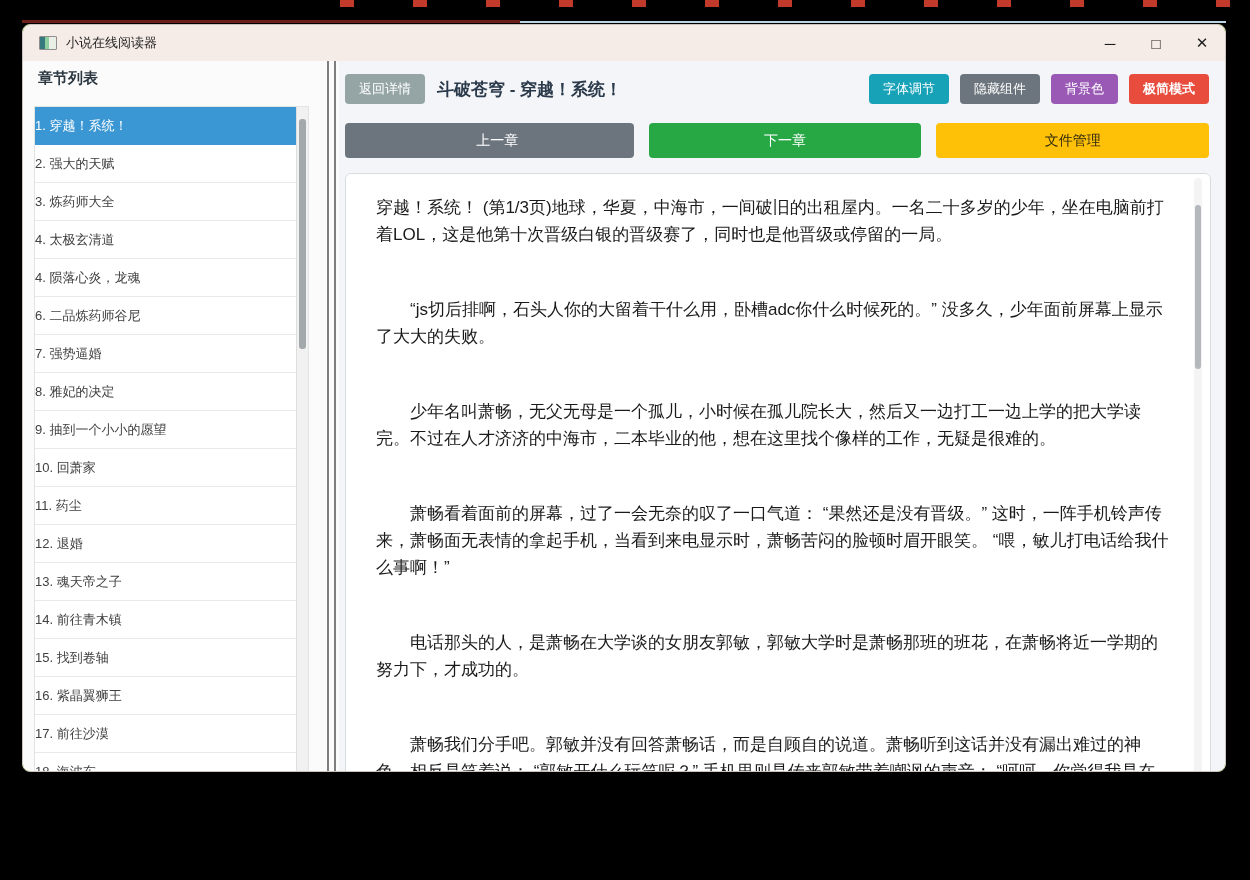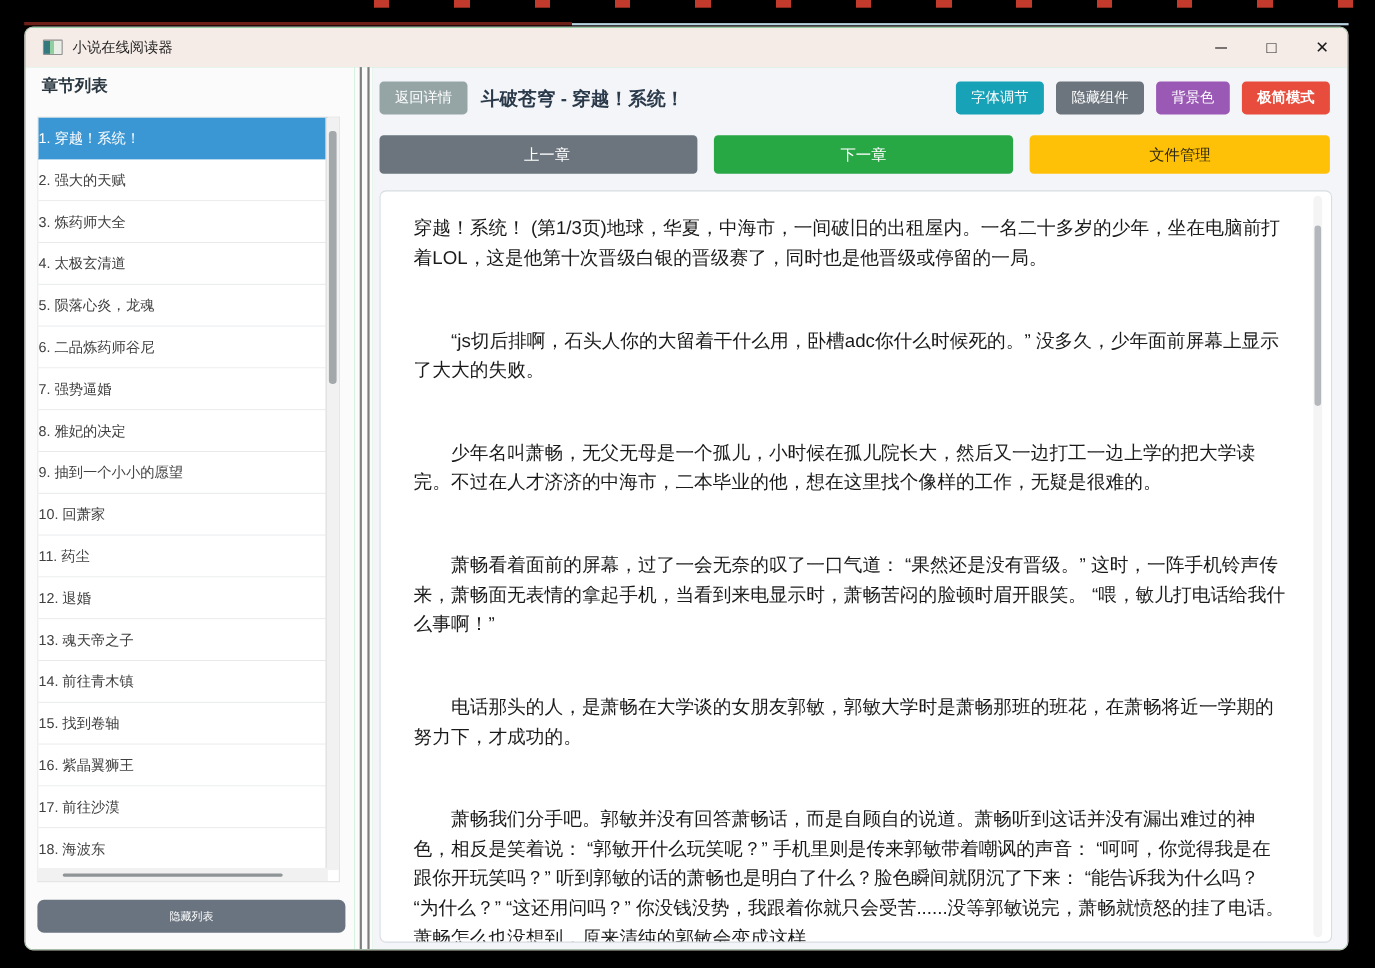--- a/index.html
+++ b/index.html
@@ -5,22 +5,22 @@
   * { margin:0; padding:0; box-sizing:border-box; }
   html,body { width:1250px; height:880px; background:#000; overflow:hidden;
               font-family:"Liberation Sans", sans-serif; }
 
   
   .top-dashes { position:absolute; left:340px; top:0; width:905px; height:7px;
     background:repeating-linear-gradient(90deg,#c23a2b 0 14px, transparent 14px 73px); }
   .top-line-left  { position:absolute; left:22px;  top:20px; width:498px;  height:3px; background:#6e2018; }
   .top-line-right { position:absolute; left:520px; top:21px; width:706px;  height:2px; background:#b9d4e2; }
 
-  .window { position:absolute; left:22px; top:24px; width:1204px; height:840px;
-    background:#22c55e; border-radius:8px; overflow:hidden; border:1px solid #c9c2bd; }
+  .window { position:absolute; left:22px; top:24px; width:1204px; height:748px;
+    background:#84cc16; border-radius:8px; overflow:hidden; border:1px solid #c9c2bd; }
 
   
   .titlebar { height:36px; background:#f5ebe7; display:flex; align-items:center; padding:0 0 0 16px; }
   .app-icon { width:18px; height:14px; border:1px solid #8f8f8f; margin-right:9px; border-radius:1px;
     background:linear-gradient(90deg,#35797f 0 32%, #8fcf9f 32% 58%, #e9efe7 58%); }
   .title-text { font-size:13px; color:#1f1f1f; }
   .win-controls { margin-left:auto; display:flex; height:100%; }
   .wc { width:46px; height:100%; background:transparent; border:none; font-size:15px; color:#1b1b1b;
         display:flex; align-items:center; justify-content:center; cursor:default; }
 
@@ -95,21 +95,21 @@
 
   <div class="body">
 
     <aside class="sidebar">
       <h2>章节列表</h2>
       <div class="chapter-list">
         <div class="chapter-item selected">1. 穿越！系统！</div>
         <div class="chapter-item">2. 强大的天赋</div>
         <div class="chapter-item">3. 炼药师大全</div>
         <div class="chapter-item">4. 太极玄清道</div>
-        <div class="chapter-item">5. 陨落心炎，龙魂</div>
+        <div class="chapter-item">4. 陨落心炎，龙魂</div>
         <div class="chapter-item">6. 二品炼药师谷尼</div>
         <div class="chapter-item">7. 强势逼婚</div>
         <div class="chapter-item">8. 雅妃的决定</div>
         <div class="chapter-item">9. 抽到一个小小的愿望</div>
         <div class="chapter-item">10. 回萧家</div>
         <div class="chapter-item">11. 药尘</div>
         <div class="chapter-item">12. 退婚</div>
         <div class="chapter-item">13. 魂天帝之子</div>
         <div class="chapter-item">14. 前往青木镇</div>
         <div class="chapter-item">15. 找到卷轴</div>

